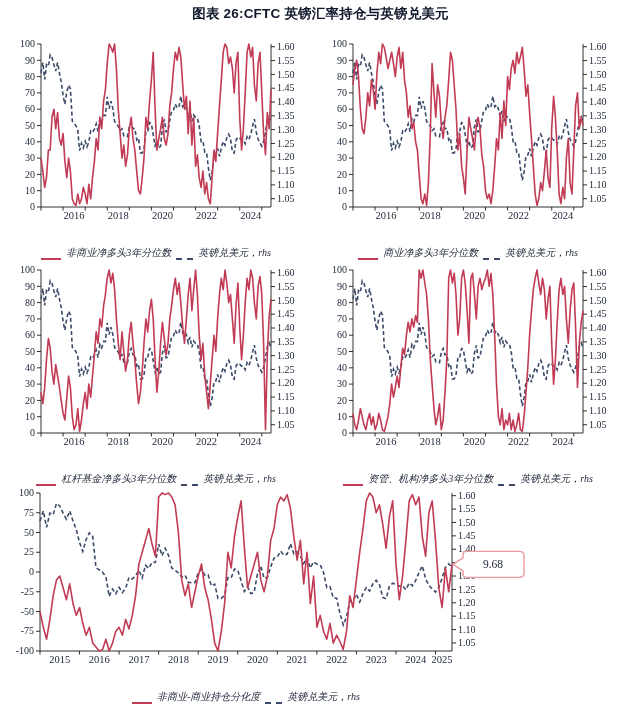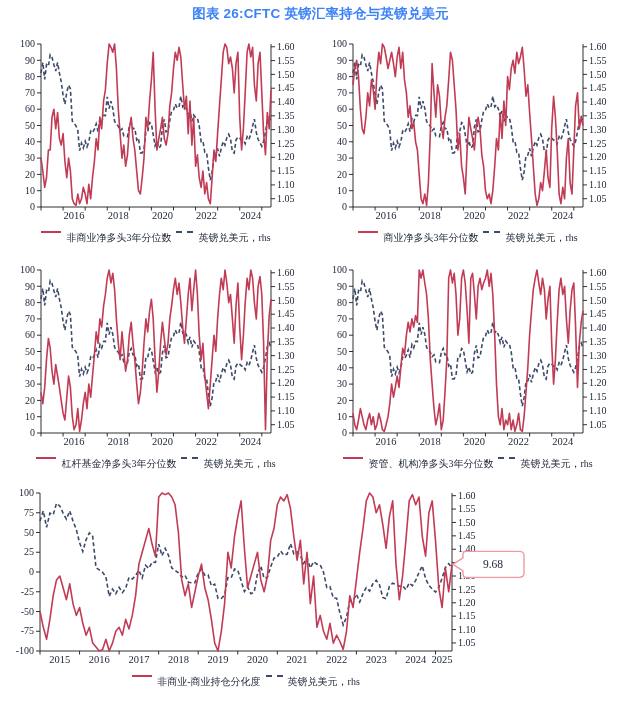--- a/index.html
+++ b/index.html
@@ -1,28 +1,28 @@
 <!DOCTYPE html>
 <html><head>
 <meta charset="utf-8">
 <style>
   html,body{margin:0;padding:0;background:#fff;}
   .page{position:relative;width:641px;height:710px;background:#ffffff;overflow:hidden;
         font-family:"Liberation Sans",sans-serif;}
   .title{position:absolute;top:5px;left:0;width:100%;text-align:center;
-         font-size:13.5px;font-weight:bold;color:#3b82f6;letter-spacing:.2px;}
+         font-size:13.5px;font-weight:bold;color:#0f172a;letter-spacing:.2px;}
   figure{position:absolute;margin:0;padding:0;}
   .f1{left:16px;top:40px;width:310px;height:202px;}
   .f2{left:328px;top:40px;width:310px;height:202px;}
   .f3{left:16px;top:266px;width:310px;height:202px;}
   .f4{left:328px;top:266px;width:310px;height:202px;}
   .f5{left:16px;top:486px;width:520px;height:200px;}
-  .legend{display:flex;justify-content:center;align-items:flex-start;gap:5px;
-          font-family:"Liberation Serif",serif;font-size:10px;
-          color:#1b2335;margin-top:3px;white-space:nowrap;}
+  .legend{display:flex;justify-content:center;align-items:flex-end;gap:5px;
+          font-family:"Liberation Serif",serif;font-style:italic;font-size:10px;
+          color:#1b2335;margin-top:18px;white-space:nowrap;}
   .legend.small{margin-left:25px;width:230px;}
   .legend.wide{margin-left:24px;width:412px;}
   .sw-line{display:inline-block;width:20px;height:0;border-top:2.4px solid #c23b55;flex:none;}
   .sw-dash{display:inline-block;width:17px;height:0;border-top:2.4px dashed #3c4a69;flex:none;}
   .source{position:absolute;right:10px;bottom:8px;font-size:10.5px;color:#85898f;}
   svg text{font-family:"Liberation Serif",serif;fill:#1b2335;}
 </style>
 </head>
 <body>
 

